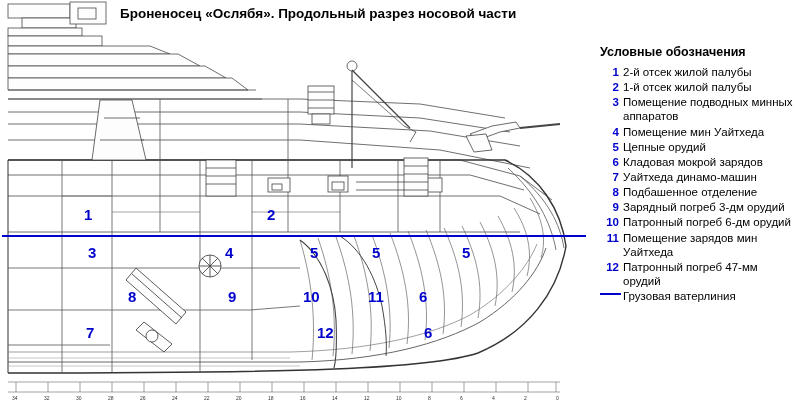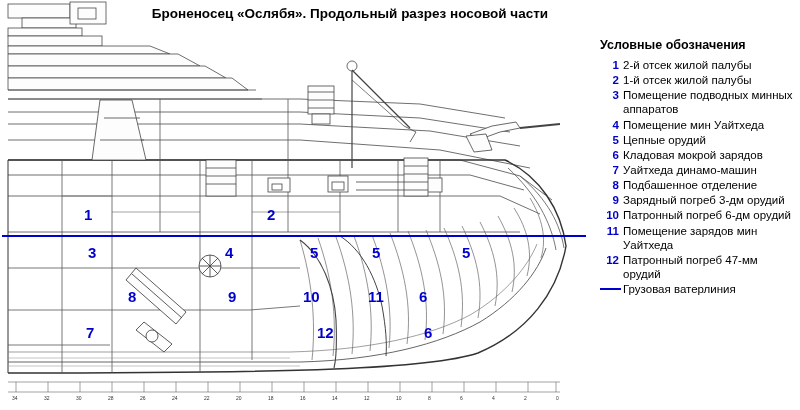--- a/index.html
+++ b/index.html
@@ -17,21 +17,21 @@
   #root {
     position: relative;
     width: 800px;
     height: 410px;
   }
   .title {
     position: absolute;
     left: 120px;
     top: 6px;
     width: 460px;
-    text-align: center;
+    text-align: left;
     font-size: 13.5px;
     font-weight: bold;
     color: #000;
     line-height: 1.2;
   }
   
   #drawing {
     position: absolute;
     left: 0;
     top: 0;
@@ -44,21 +44,21 @@
     color: #0000cc;
     font-weight: bold;
     font-size: 15px;
     font-family: "Liberation Sans", sans-serif;
     line-height: 1;
   }
   
   #legend {
     position: absolute;
     left: 600px;
-    top: 38px;
+    top: 45px;
     width: 198px;
     color: #000;
   }
   #legend .legend-title {
     font-size: 12.5px;
     font-weight: bold;
     margin-bottom: 6px;
     white-space: nowrap;
   }
   .legend-row {
@@ -75,21 +75,21 @@
     flex: 0 0 19px;
     text-align: right;
     margin-right: 4px;
     font-size: 11.5px;
   }
   .legend-text {
     flex: 1 1 auto;
     color: #000;
   }
   .legend-row.waterline {
-    align-items: center;
+    align-items: flex-start;
   }
   .wl-swatch {
     flex: 0 0 19px;
     width: 19px;
     height: 10px;
     margin-right: 4px;
     position: relative;
   }
   .wl-swatch::before {
     content: "";

